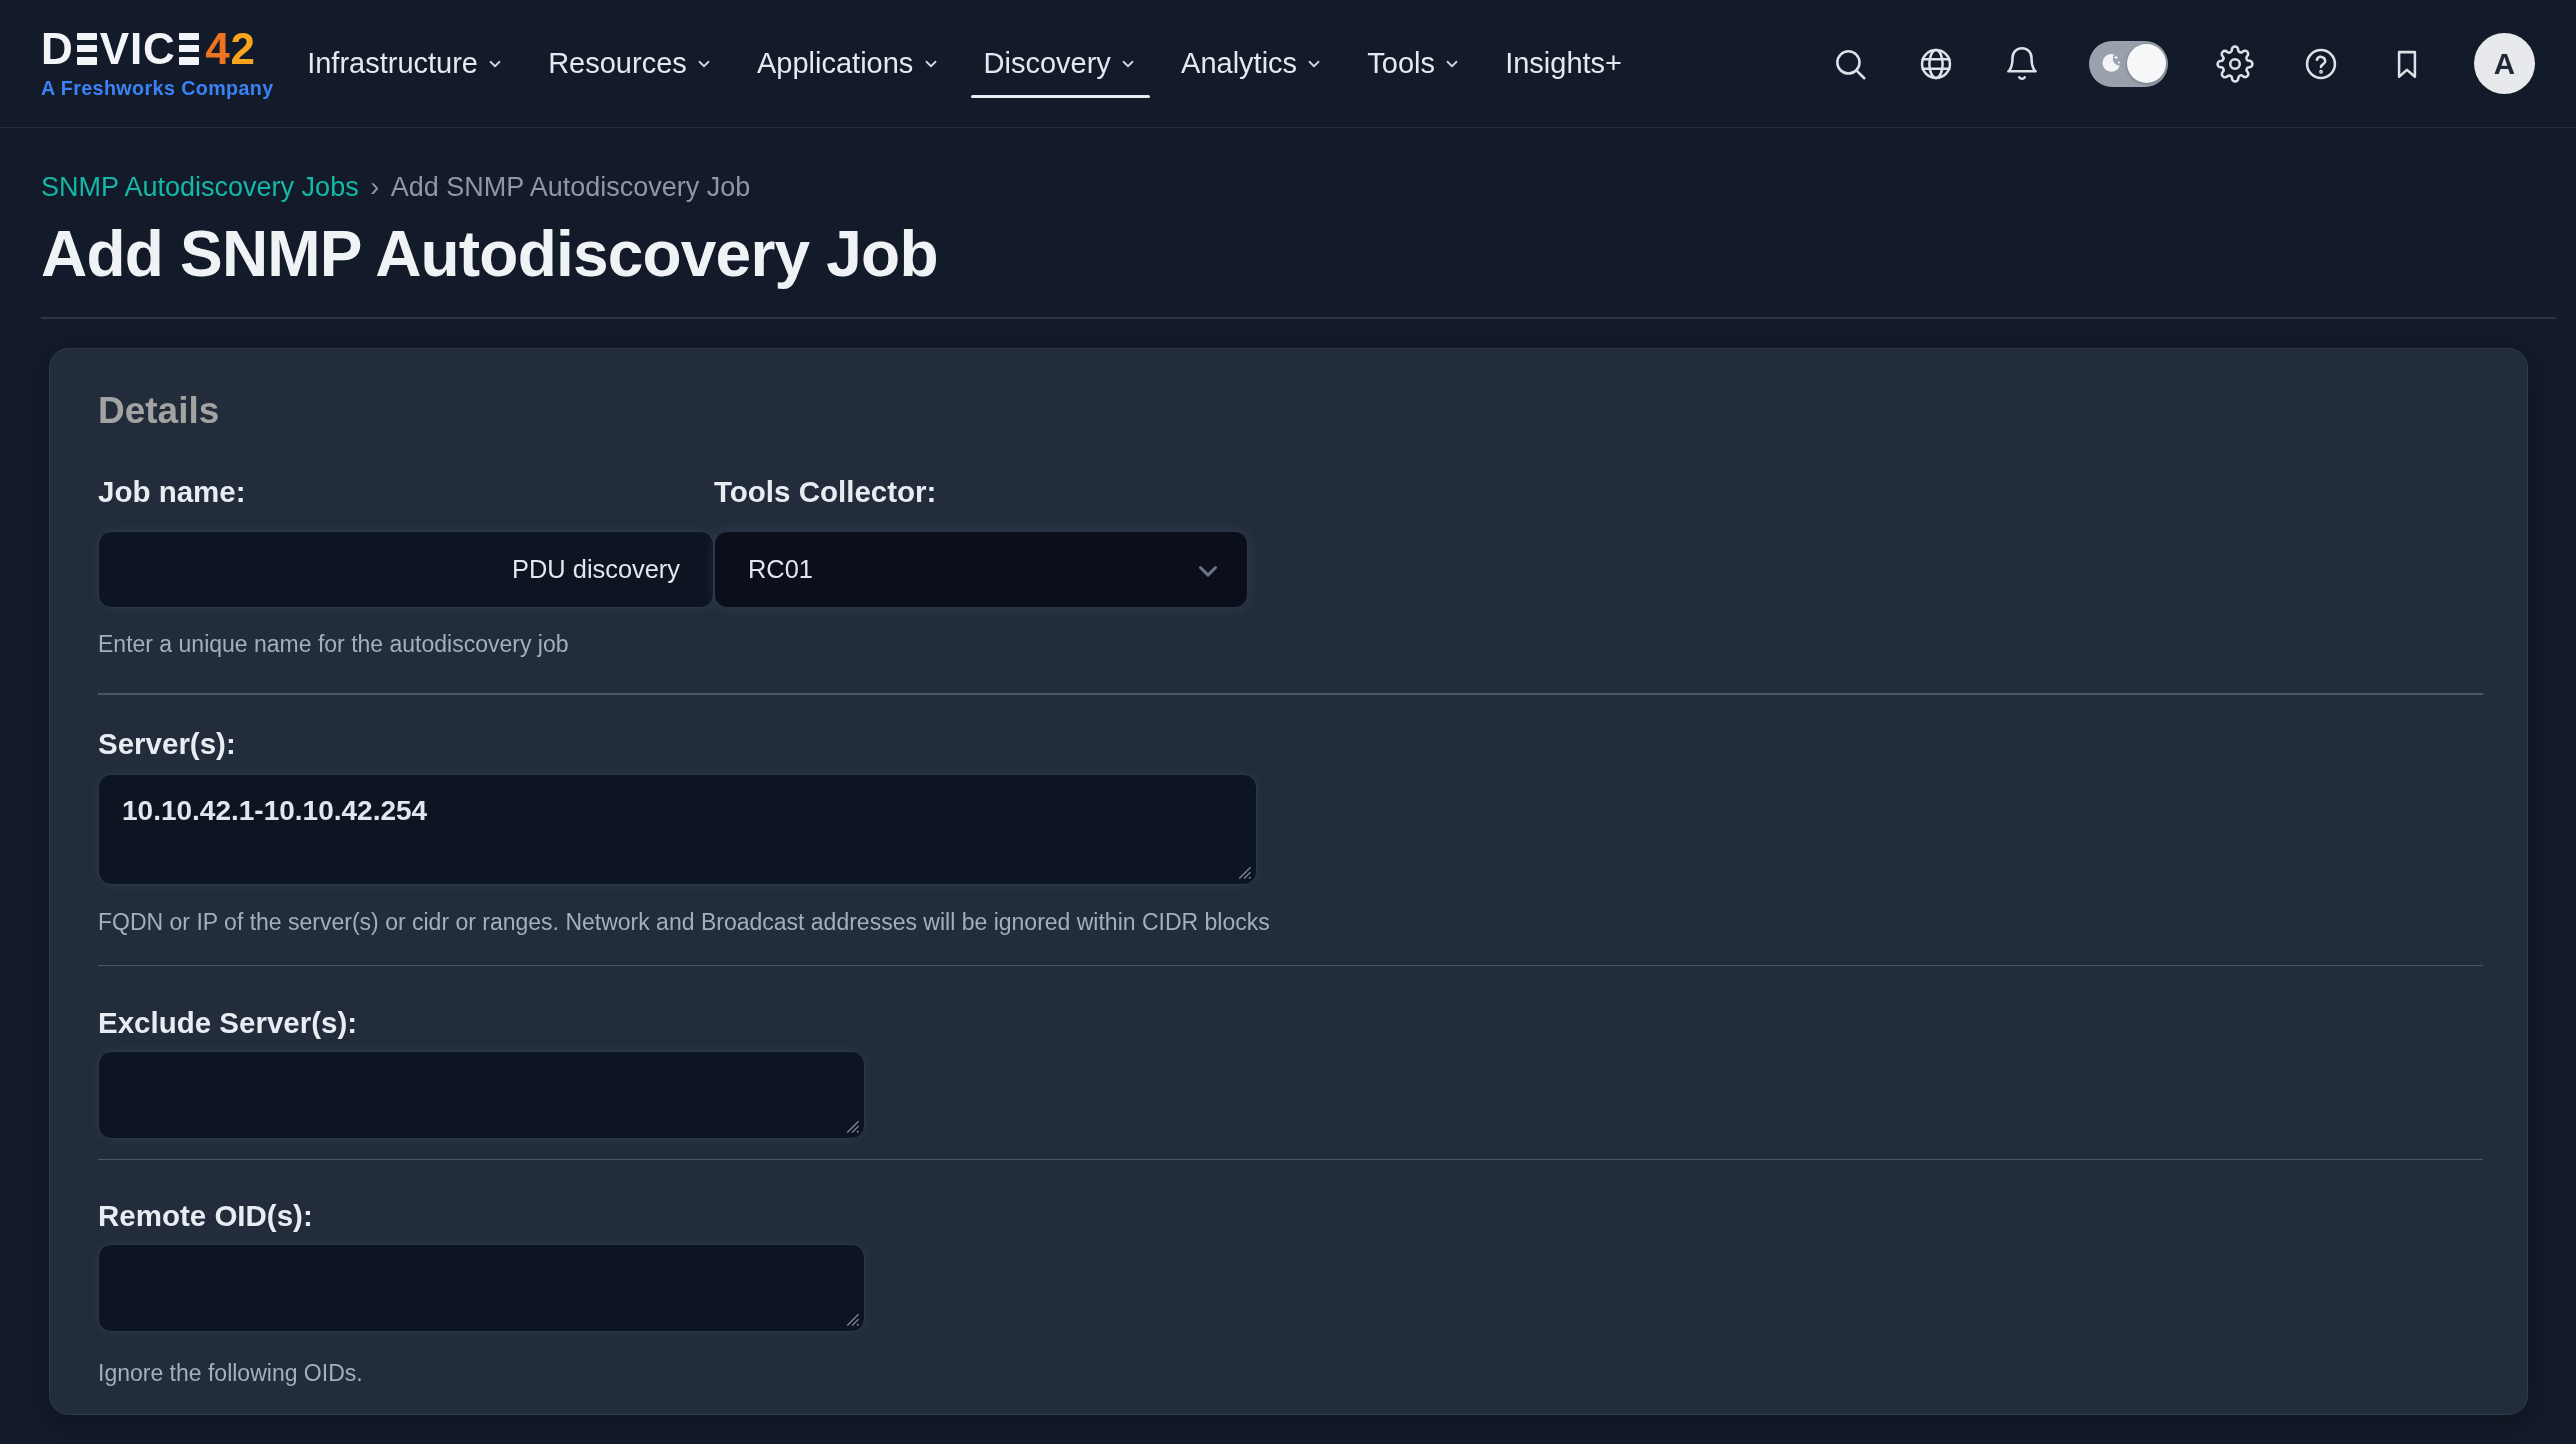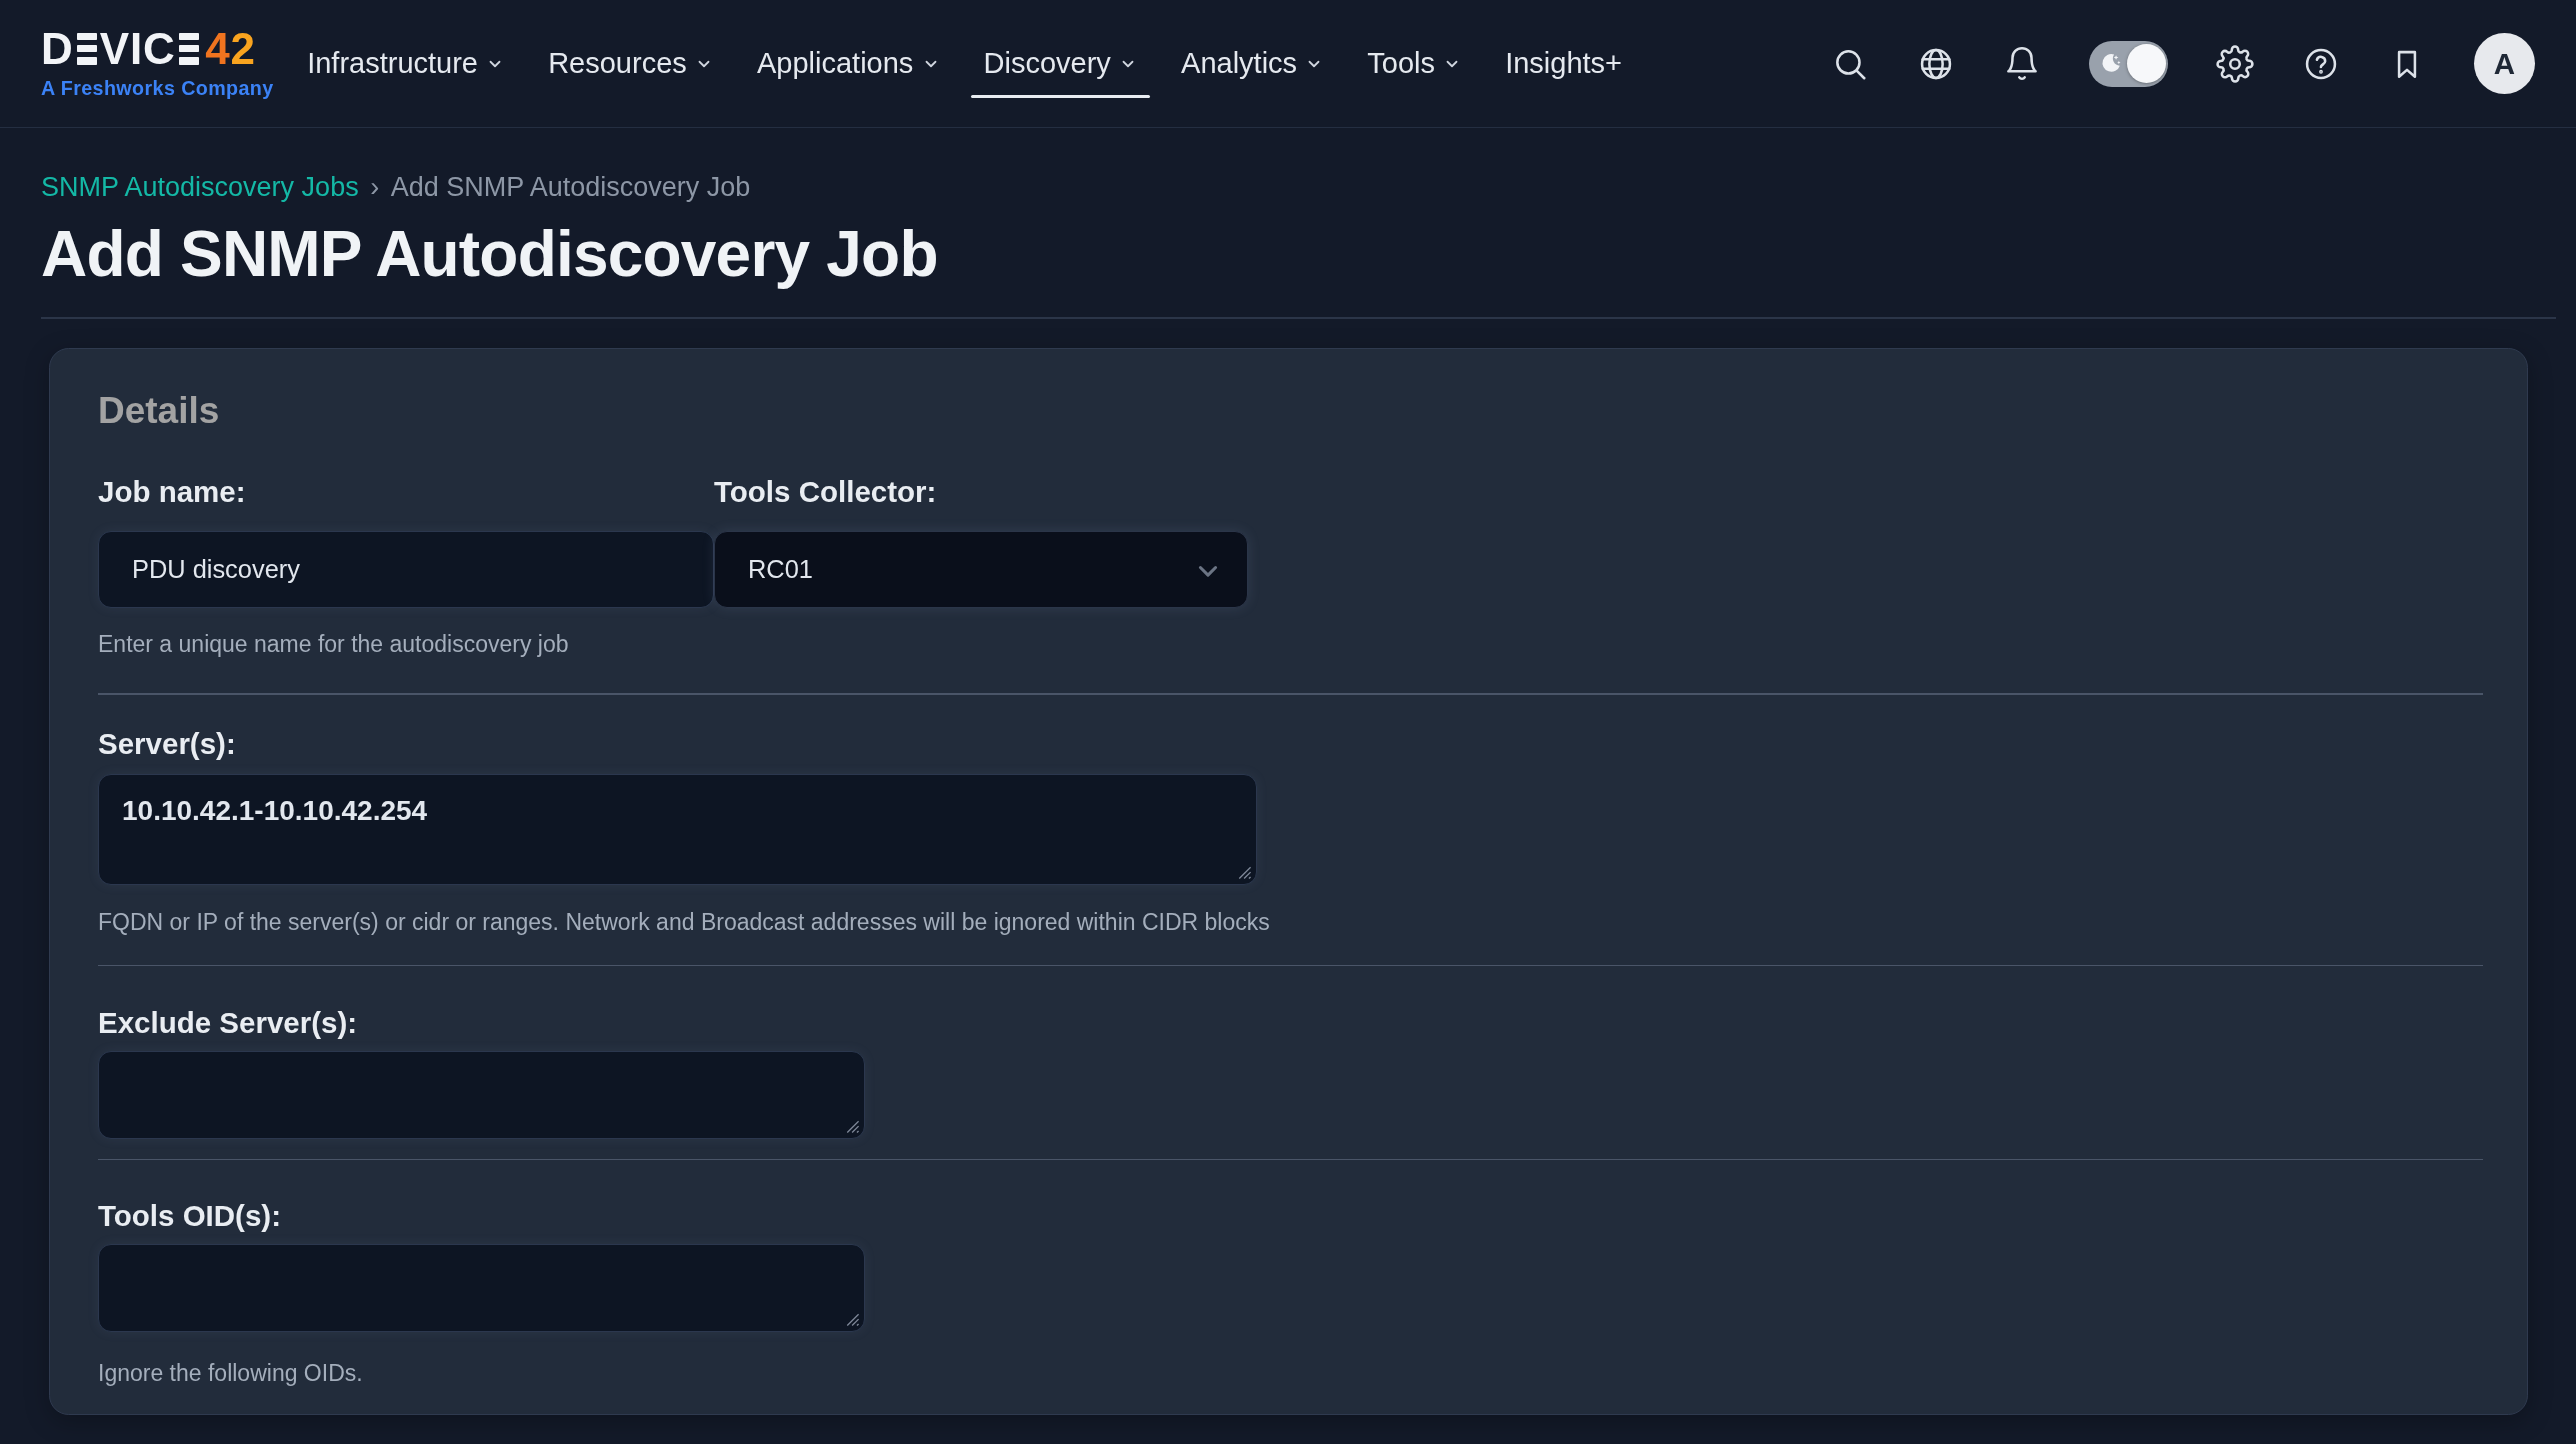--- a/index.html
+++ b/index.html
@@ -81,20 +81,21 @@
 
   .row1 { display:grid; grid-template-columns:616px 534px; margin-top:43px; align-items:start; }
   .row1 .field-label { margin-bottom:23px; }
 
   .text-input {
     width:616px; height:77px; background:#0d1523;
     border:1.6px solid #2b374e; border-radius:13px;
     color:#e2e7ee; font-size:25.4px; font-family:"Liberation Sans", sans-serif;
     padding:0 33px; outline:none;
     box-shadow:0 0 11.5px rgba(130,150,190,.10);
+    text-align:right;
   }
   .select-box {
     position:relative; width:534px; height:77px; background:#0a0f1b;
     border:1.6px solid #2b3549; border-radius:13px;
     display:flex; align-items:center; padding:0 33px;
     font-size:25.4px; color:#e2e7ee; cursor:pointer;
     box-shadow:0 0 13px rgba(150,170,210,.14);
   }
   .select-box .sel-chev { position:absolute; right:24.6px; top:24.6px; width:28px; height:28px; stroke:#6b7484; stroke-width:2.6; fill:none; stroke-linecap:round; stroke-linejoin:round; }
 
@@ -301,21 +302,21 @@
       <svg viewBox="0 0 26 26">
           <line x1="23" y1="9" x2="9" y2="23"></line>
           <line x1="23" y1="15" x2="15" y2="23"></line>
           <line x1="23" y1="21" x2="21" y2="23"></line>
         </svg>
     </span>
   </div>
 
   <hr class="divider div3">
 
-  <label class="field-label lbl-ignore">Tools OID(s):</label>
+  <label class="field-label lbl-ignore">Remote OID(s):</label>
   <div class="ta-wrap ta3">
     <textarea class="ta-small" style=""></textarea>
     <span class="grip">
       <svg viewBox="0 0 26 26">
           <line x1="23" y1="9" x2="9" y2="23"></line>
           <line x1="23" y1="15" x2="15" y2="23"></line>
           <line x1="23" y1="21" x2="21" y2="23"></line>
         </svg>
     </span>
   </div>

